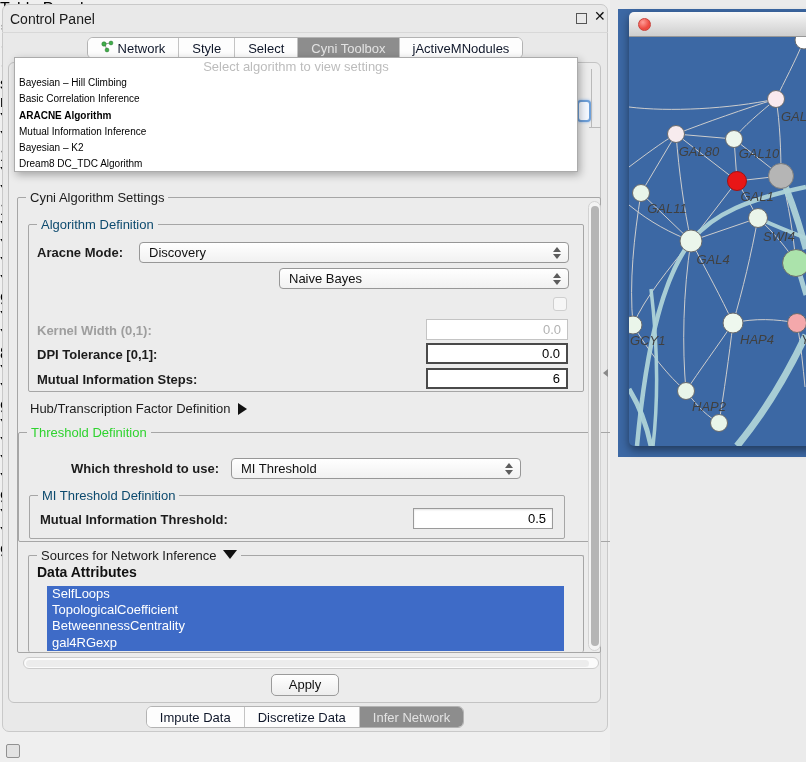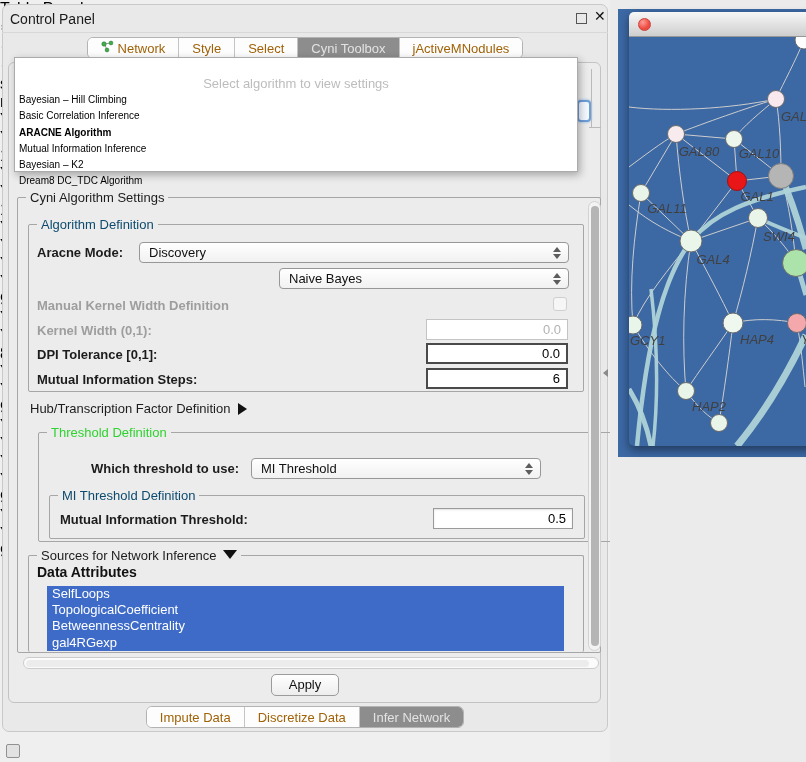--- a/index.html
+++ b/index.html
@@ -12,54 +12,54 @@
   .cp-titlebar{position:absolute;left:2px;top:6px;width:606px;height:26px;}
   .cp-title{position:absolute;left:8px;top:5px;font-size:14px;color:#1a1a1a;}
   .cp-float{position:absolute;left:574px;top:7px;width:11px;height:11px;border:1.5px solid #555;background:transparent;}
   .cp-close{position:absolute;left:592px;top:2px;font-size:14px;font-weight:bold;color:#111;}
   .cp-topline{position:absolute;left:2px;top:32px;width:606px;height:1px;background:#d8d8d8;}
 
   
   .tabbar{position:absolute;display:flex;height:22px;background:#ffffff;border:1px solid #b3b3b3;
           border-radius:6px;overflow:hidden;align-items:stretch;}
   #top-tabs{top:37px;left:50%;transform:translateX(calc(-50% - 100px));margin-left:305px;}
-  .tabbar .tab{display:flex;align-items:center;gap:4px;padding:0 13px;font-size:13px;color:#a16207;
+  .tabbar .tab{display:flex;align-items:center;gap:4px;padding:0 13px;font-size:13px;color:#0f172a;
                border-right:1px solid #c4c4c4;white-space:nowrap;background:#fdfdfd;}
   .tabbar .tab:last-child{border-right:none;}
   .tabbar .tab.sel{background:#8d8d8d;color:#e3e3e3;}
   #top-tabs-wrap{position:absolute;left:0;top:37px;width:610px;display:flex;justify-content:center;}
   #bottom-tabs-wrap{position:absolute;left:0;top:706px;width:610px;display:flex;justify-content:center;}
   #top-tabs,#bottom-tabs{position:relative;top:0;left:0;transform:none;margin:0;}
 
   
   .content-panel{position:absolute;left:8px;top:62px;width:593px;height:641px;background:#ececec;
                  border:1px solid #c3c3c3;border-radius:6px;}
 
   
   .frag-spinner{position:absolute;left:576px;top:99px;width:14px;height:22px;border:2px solid #6d9fd8;
                 border-radius:4px;background:#f4f8ff;box-shadow:0 0 3px #8ab4e8;}
   .frag-line-v{position:absolute;left:590px;top:68px;width:1px;height:58px;background:#b9b9b9;}
   .frag-line-h{position:absolute;left:588px;top:126px;width:12px;height:1px;background:#b9b9b9;}
 
   
   .algo-popup{position:absolute;left:14px;top:57px;width:564px;height:115px;background:#ffffff;
-              border:1px solid #ababab;box-shadow:2px 3px 8px rgba(0,0,0,.3);z-index:50;padding-top:18px;}
+              border:1px solid #ababab;box-shadow:2px 3px 8px rgba(0,0,0,.3);z-index:50;padding-top:1px;}
   .algo-placeholder{height:16px;line-height:16px;text-align:center;font-size:13px;color:#bcbcbc;}
   .algo-popup .opt{height:16.3px;line-height:16.3px;padding-left:4px;font-size:10px;color:#000;}
   .algo-popup .opt.bold{font-weight:bold;}
 
   
   .group{position:absolute;border:1px solid #a6a6a6;border-radius:2px;}
   .group>.gtitle{position:absolute;top:-8px;left:8px;background:#ececec;padding:0 4px;font-size:13px;color:#1c1c1c;white-space:nowrap;}
   .gtitle.blue{color:#0c4a6e;}
   .gtitle.green{color:#2fd32f;}
 
   .settings-group{left:16px;top:196px;width:584px;height:456px;}
   .algdef-group{left:10px;top:26px;width:556px;height:168px;}
-  .thr-group{left:20px;top:234px;width:655px;height:110px;text-decoration:underline;}
+  .thr-group{left:0;top:234px;width:655px;height:110px;text-decoration:underline;}
   .mithr-group{left:10px;top:62px;width:536px;height:44px;}
   .src-group{left:10px;top:357px;width:556px;height:97px;border-bottom:none;}
 
   .flabel{position:absolute;font-size:13px;font-weight:bold;color:#1c1c1c;white-space:nowrap;}
   .flabel.dis{color:#9e9e9e;}
 
   .combo{position:absolute;height:21px;background:linear-gradient(#ffffff,#f1f1f1);border:1px solid #979797;
          border-radius:4px;font-size:13px;color:#111;line-height:19px;padding-left:9px;}
   .combo .spin{position:absolute;right:7px;top:3px;width:9px;height:14px;}
   .combo .spin::before{content:"";position:absolute;left:1px;top:1px;border-left:4px solid transparent;
@@ -198,21 +198,20 @@
         <div class="combo" style="left:110px;top:17px;width:430px;">
           <span>Discovery</span>
           <span class="spin"></span>
         </div>
 
         <div class="combo" style="left:250px;top:43px;width:290px;">
           <span>Naive Bayes</span>
           <span class="spin"></span>
         </div>
 
-        <div class="flabel dis" style="left:8px;top:73px;">Manual Kernel Width Definition</div>
         <div class="checkbox" style="left:524px;top:72px;"></div>
 
         <div class="flabel dis" style="left:8px;top:98px;">Kernel Width (0,1):</div>
         <div class="field dis" style="left:397px;top:94px;width:142px;line-height:19px;">0.0</div>
 
         <div class="flabel" style="left:8px;top:122px;">DPI Tolerance [0,1]:</div>
         <div class="field strong" style="left:397px;top:118px;width:142px;line-height:17px;">0.0</div>
 
         <div class="flabel" style="left:8px;top:147px;">Mutual Information Steps:</div>
         <div class="field strong" style="left:397px;top:143px;width:142px;line-height:17px;">6</div>

